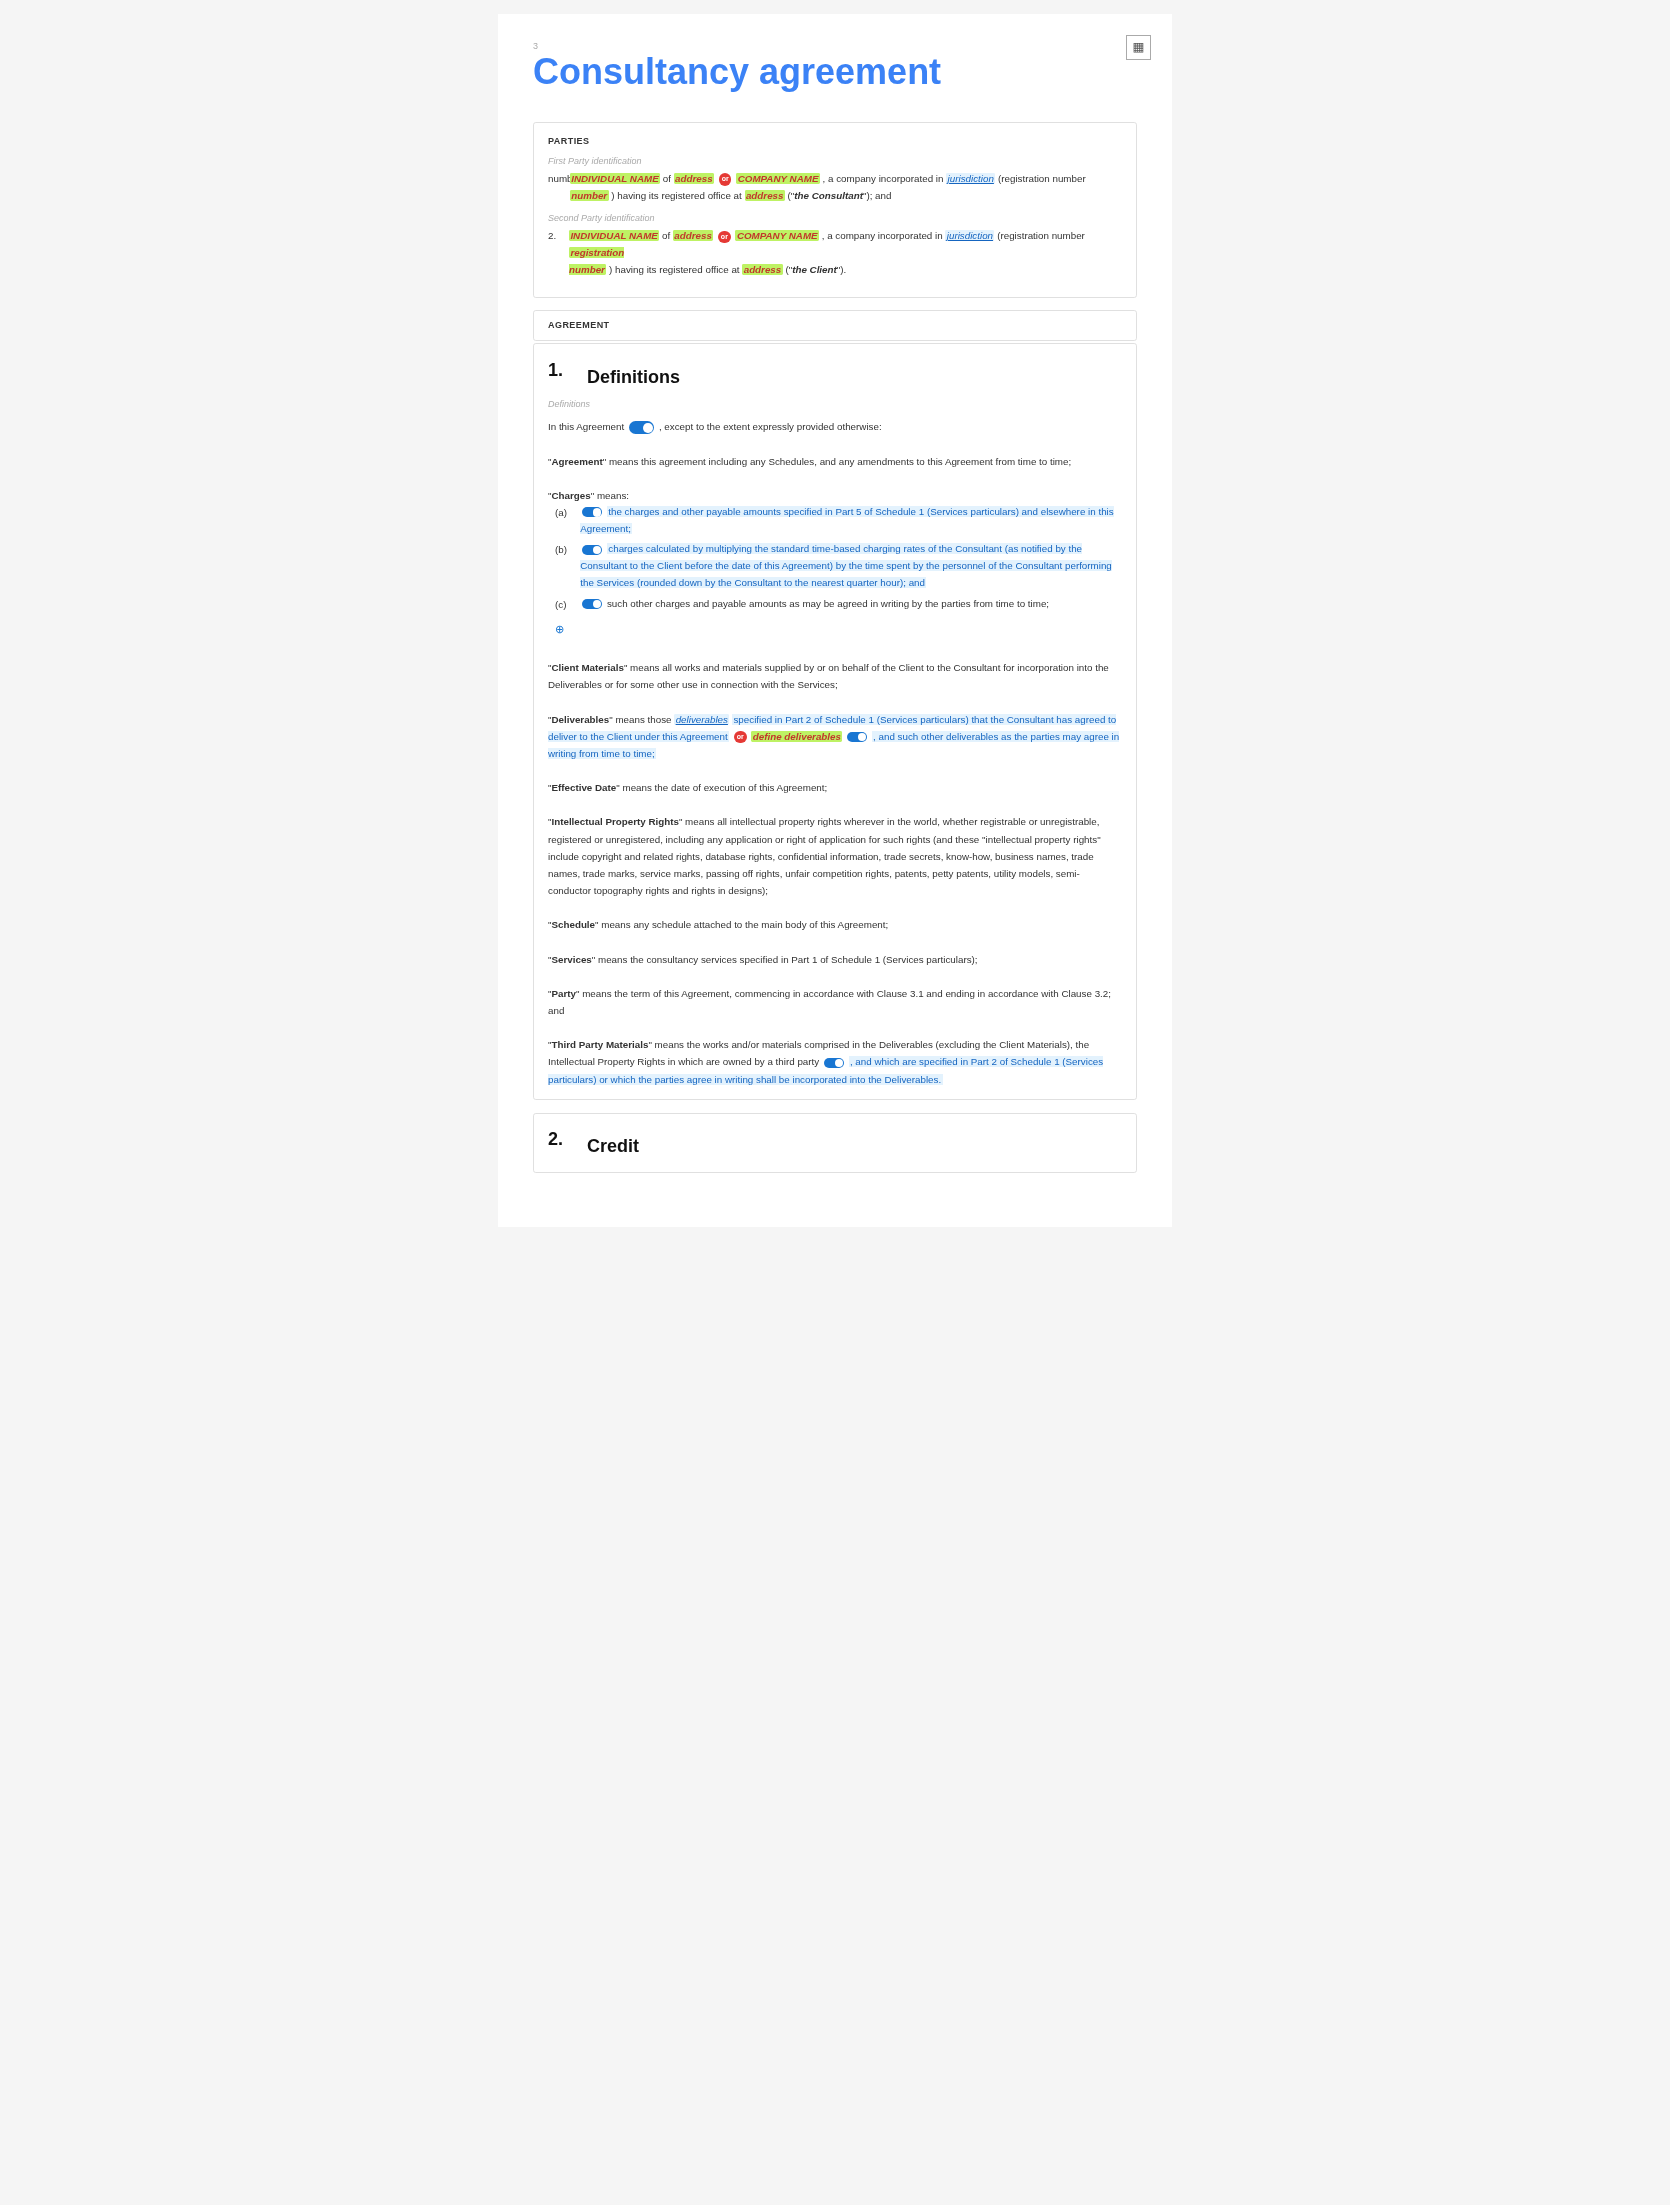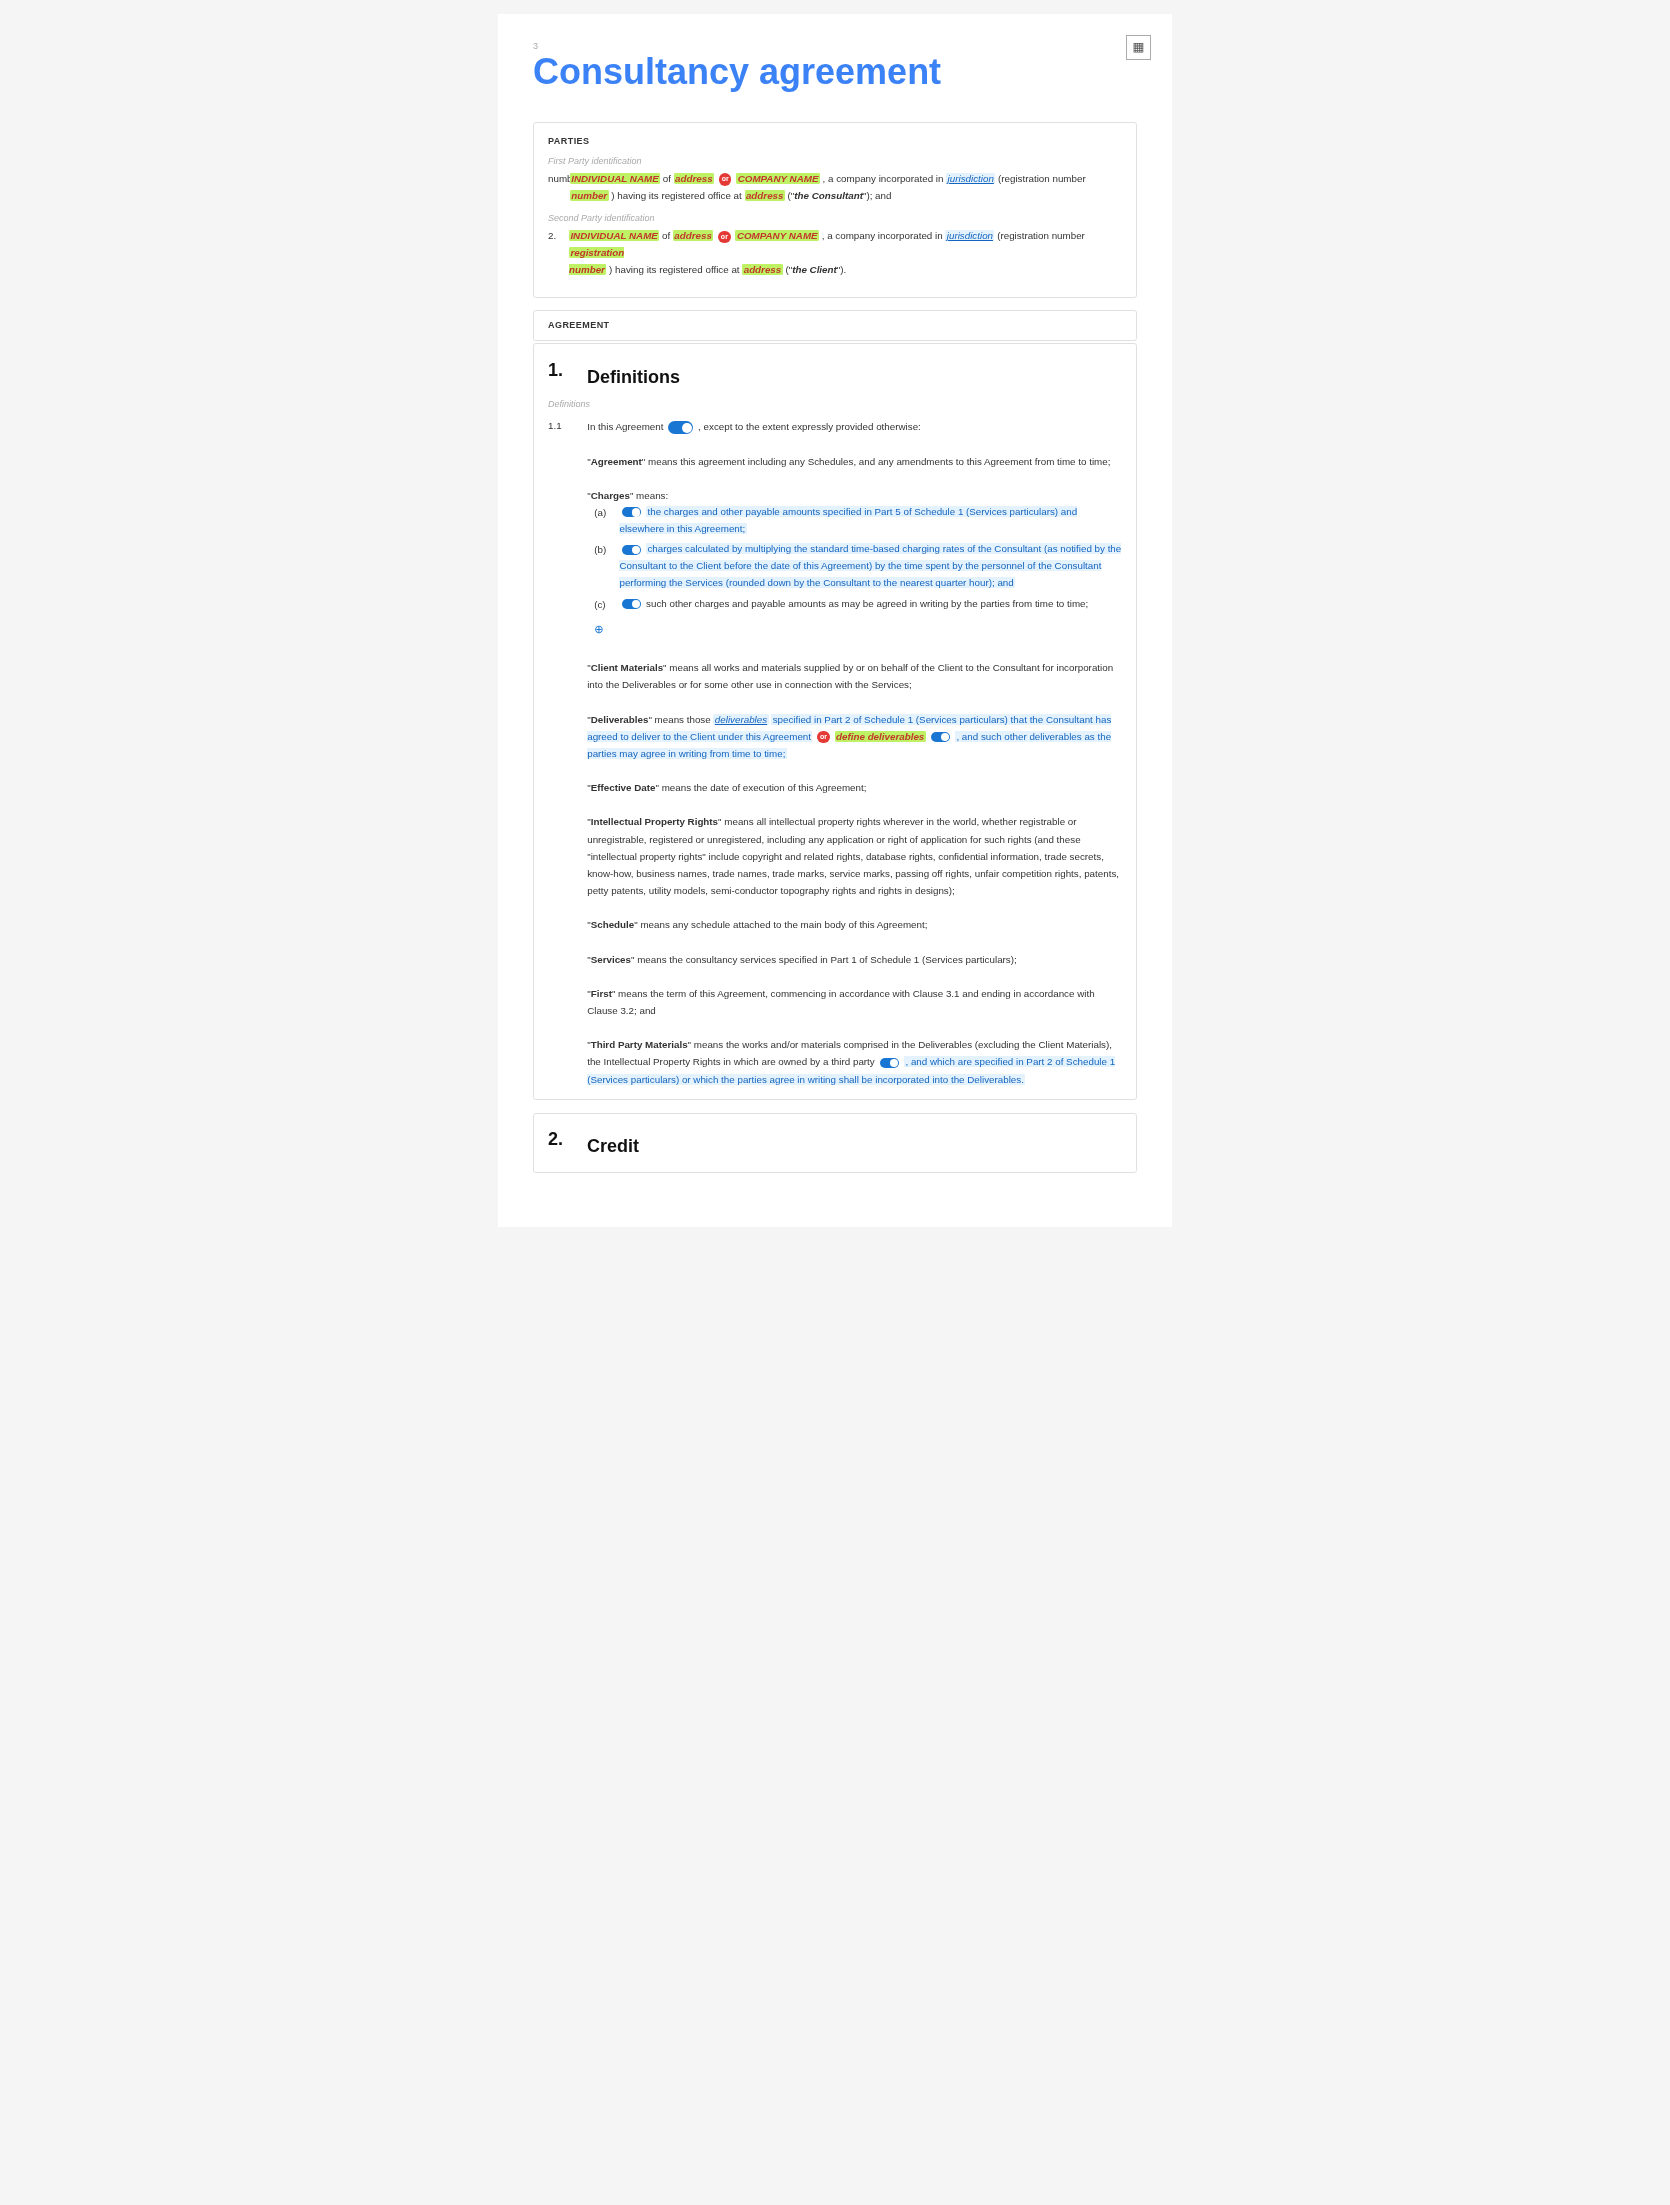--- a/index.html
+++ b/index.html
@@ -318,21 +318,20 @@
 
   <div class="def-section">
     <div class="number-section">
       <div class="number-label">1.</div>
       <h2 class="section-title">Definitions</h2>
     </div>
 
     <div class="definitions-label">Definitions</div>
 
     <div class="def-number">
-      <div class="def-num-label">1.1</div>
       <div class="def-content">
         <span>In this Agreement</span>
         <span class="toggle">
             <span class="toggle-knob"></span>
           </span>
         <span>, except to the extent expressly provided otherwise:</span>
 
         <br><br>
         
         <span>
@@ -428,21 +427,21 @@
         <br><br>
         
         <span>
           "<span class="bold">Services</span>"
           <span> means the consultancy services specified in Part 1 of Schedule 1 (Services particulars);</span>
         </span>
 
         <br><br>
         
         <span>
-          "<span class="bold">First</span>"
+          "<span class="bold">Party</span>"
           <span> means the term of this Agreement, commencing in accordance with Clause 3.1 and ending in accordance with Clause 3.2; and</span>
         </span>
 
         <br><br>
         
         <span>
           "<span class="bold">Third Party Materials</span>"
           <span> means the works and/or materials comprised in the Deliverables (excluding the Client Materials), the Intellectual Property Rights in which are owned by a third party</span>
           <span class="toggle-sm">
               <span class="toggle-knob"></span>

